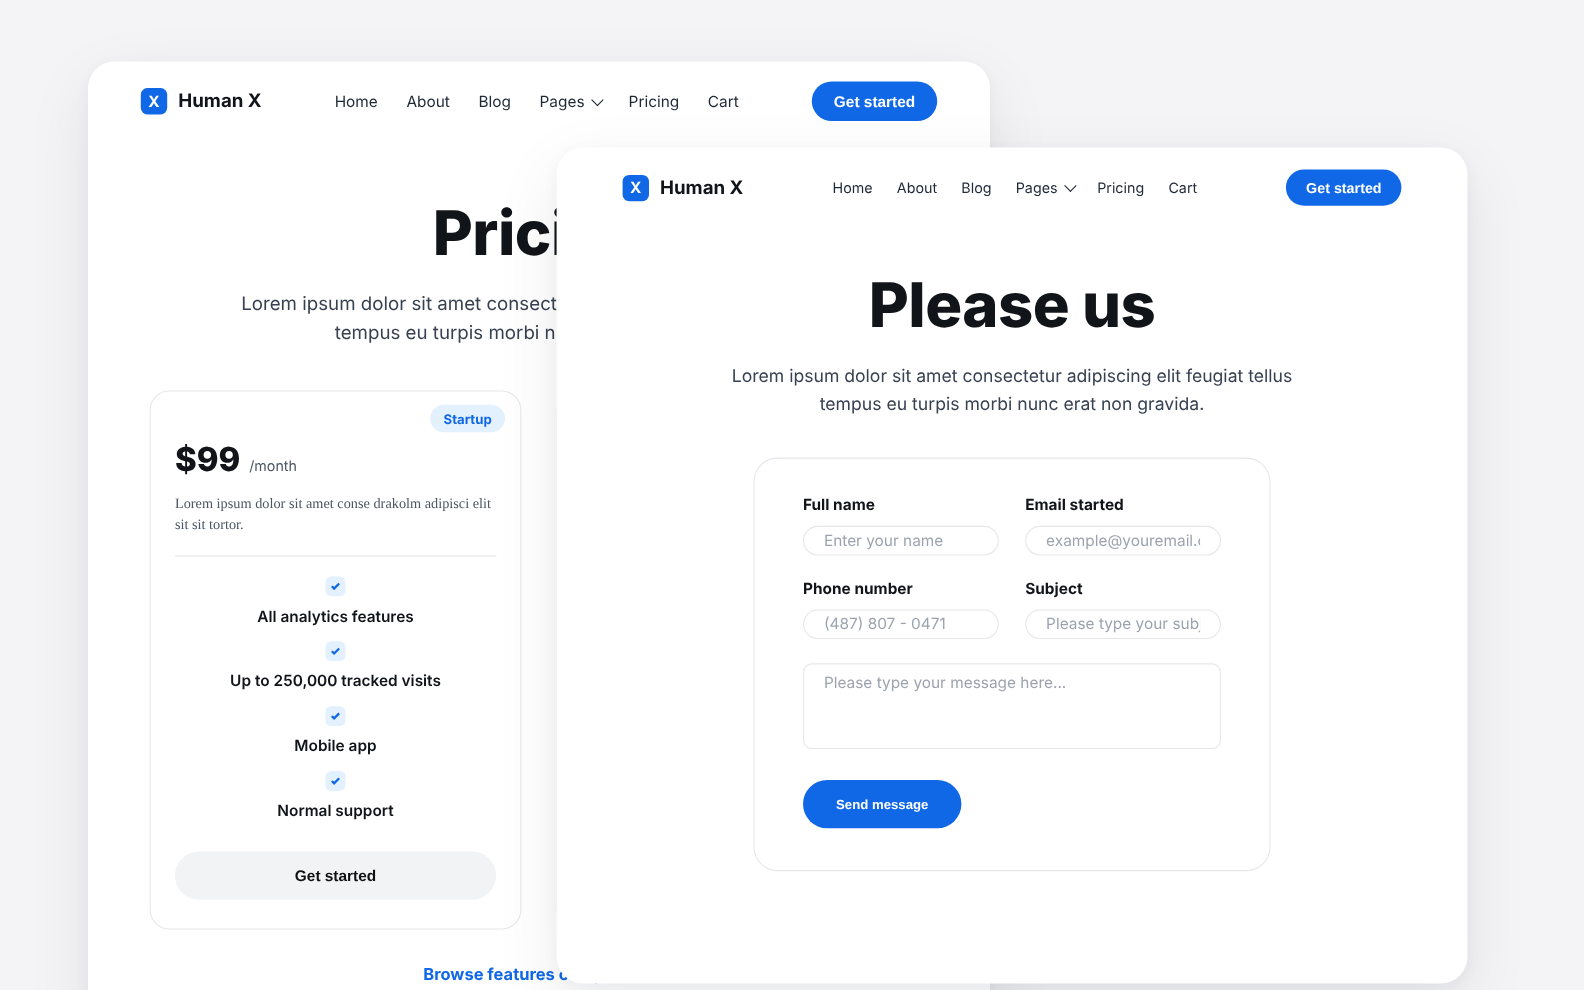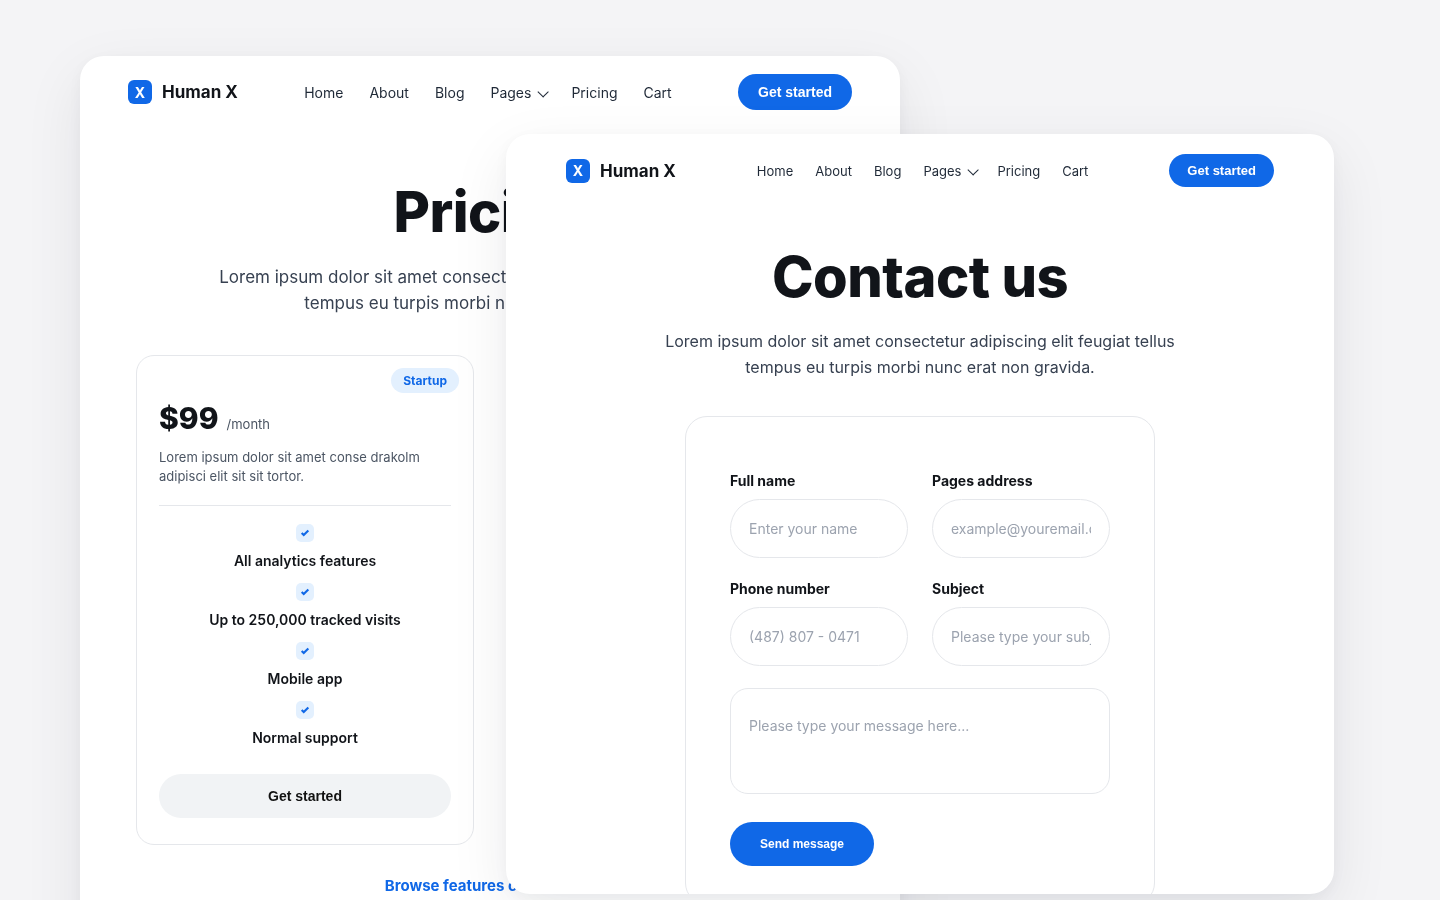--- a/index.html
+++ b/index.html
@@ -82,21 +82,21 @@
   }
   .plan .badge{
     position:absolute; right:14px; top:12px;
     background:var(--blue-light); color:var(--blue);
     font-size:12px; font-weight:700;
     padding:5px 12px; border-radius:999px;
   }
   .price-row{ display:flex; align-items:flex-end; gap:8px; margin-top:20px;}
   .price{ font-size:30px; font-weight:800;}
   .period{ font-size:13px; color:#4B5563; padding-bottom:4px;}
-  .plan-desc{ font-size:13px; line-height:1.5; color:#4B5563; margin:12px 0 18px;}
+  .plan-desc{ font-size:13px; line-height:1.5; color:#4B5563; margin:12px 0 18px;font-family:Liberation Serif, serif;}
   .divider{ height:1px;background:var(--border); margin:0 0 18px;}
   .features{ list-style:none; margin:0; padding:0; display:flex; flex-direction:column; gap:14px;}
   .features li{ display:flex; align-items:center; gap:10px; font-size:14px; font-weight:600;flex-direction:column;}
   .check{
     width:18px;height:18px;border-radius:5px;
     background:var(--blue-light);
     display:flex;align-items:center;justify-content:center;
     flex:0 0 18px;
   }
   .check svg{ width:10px;height:10px; stroke:var(--blue); stroke-width:2.5; fill:none; }
@@ -118,42 +118,42 @@
   .contact-hero h1{ margin:0; font-size:56px; font-weight:800; letter-spacing:-0.5px;}
   .contact-hero p{ margin:18px auto 0; font-size:16px; line-height:1.6; color:#374151; max-width:520px;}
 
   .form-card{
     margin:36px auto 0;
     width:470px;
     border:1px solid var(--border);
     border-radius:22px;
     padding:34px 44px 38px;
   }
-  .row{ display:flex; gap:24px; margin-bottom:22px;margin-top:21px;}
+  .row{ display:flex; gap:24px; margin-bottom:22px;}
   .field{ flex:1 1 0; display:flex; flex-direction:column; gap:10px;}
   .field.full{ flex:1 1 100%; }
   label{ font-size:14px; font-weight:700; }
   .label-pad{ padding-left:6px; }
   input,textarea{
     width:100%;
     border:1px solid var(--border);
     border-radius:999px;
-    padding:20px 18px;
+    padding:4px 18px;
     font-size:14px;
     font-family:inherit;
     color:#111;
     outline:none;
     background:#fff;
   }
   input::placeholder,textarea::placeholder{ color:#9CA3AF;}
   textarea{
-    border-radius:18px;
+    border-radius:8px;
     resize:none;
-    height:106px;
-    padding:28px 18px;
+    height:78px;
+    padding:8px 18px;
   }
   .btn-send{
     margin-top:6px;
     background:var(--blue); color:#fff; border:none;
     padding:15px 30px; border-radius:999px;
     font-weight:700; font-size:12px; cursor:pointer;
   }
 </style>
 </head>
 <body>
@@ -297,32 +297,32 @@
       <span class="nav-link">About</span>
       <span class="nav-link">Blog</span>
       <span class="nav-link chev">Pages</span>
       <span class="nav-link">Pricing</span>
       <span class="nav-link">Cart</span>
     </div>
     <button class="btn-primary small">Get started</button>
   </div>
 
   <div class="contact-hero">
-    <h1>Contact us</h1>
+    <h1>Please us</h1>
     <p>Lorem ipsum dolor sit amet consectetur adipiscing elit feugiat tellus tempus eu turpis morbi nunc erat non gravida.</p>
   </div>
 
   <div class="form-card">
     <div class="row">
       <div class="field">
         <label>Full name</label>
         <input type="text" placeholder="Enter your name" style="">
       </div>
       <div class="field">
-        <label>Pages address</label>
+        <label>Email started</label>
         <input type="text" placeholder="example@youremail.com" style="">
       </div>
     </div>
     <div class="row">
       <div class="field">
         <label>Phone number</label>
         <input type="text" placeholder="(487) 807 - 0471" style="">
       </div>
       <div class="field">
         <label>Subject</label>

